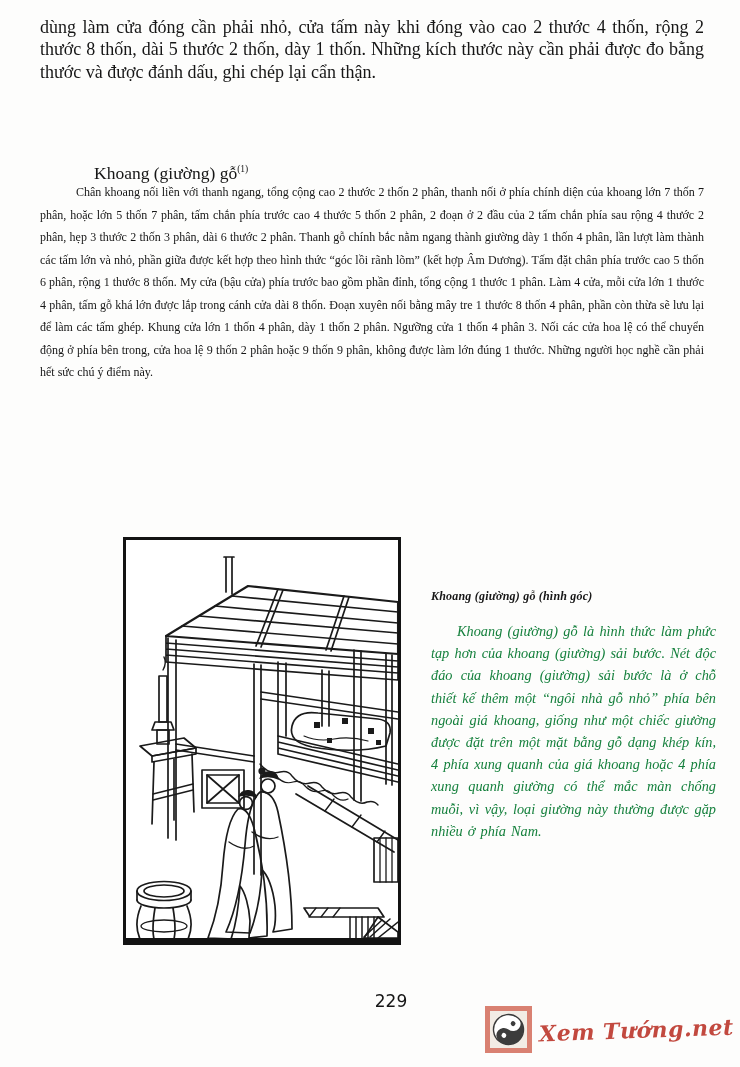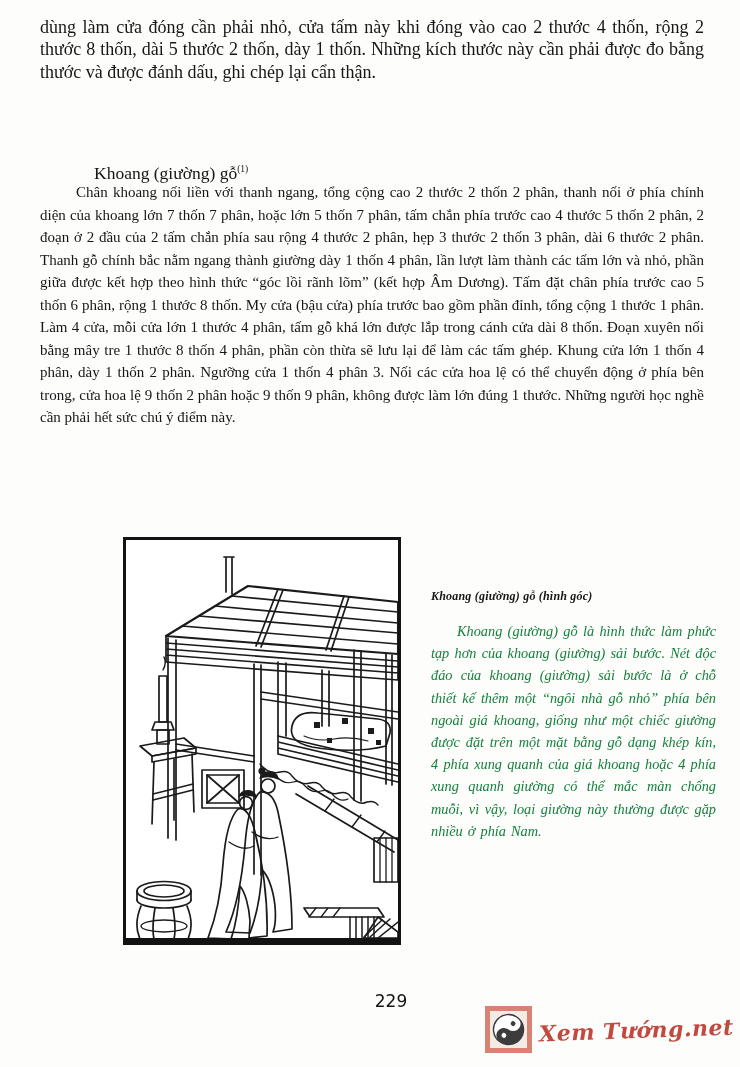--- a/index.html
+++ b/index.html
@@ -17,21 +17,21 @@
     position:absolute;left:40px;top:16px;width:664px;
     font-size:18px;line-height:22.4px;text-align:justify;margin:0;
   }
   .heading{
     position:absolute;left:76px;top:143px;margin:18px;
     font-size:17.5px;font-weight:normal;line-height:24px;
   }
   .heading sup{font-size:9.5px;line-height:0;}
   .body-para{
     position:absolute;left:40px;top:181px;width:664px;
-    font-size:15px;line-height:22.5px;text-align:justify;margin:0;
+    font-size:12px;line-height:22.5px;text-align:justify;margin:0;
     text-indent:36px;
   }
 
   .illus-frame{
     position:absolute;left:123px;top:537px;width:278px;height:408px;
     box-sizing:border-box;
     border:3px solid #131313;border-bottom-width:7px;
     background:#fff;
   }
   .illus-frame svg{display:block;width:100%;height:100%;}

